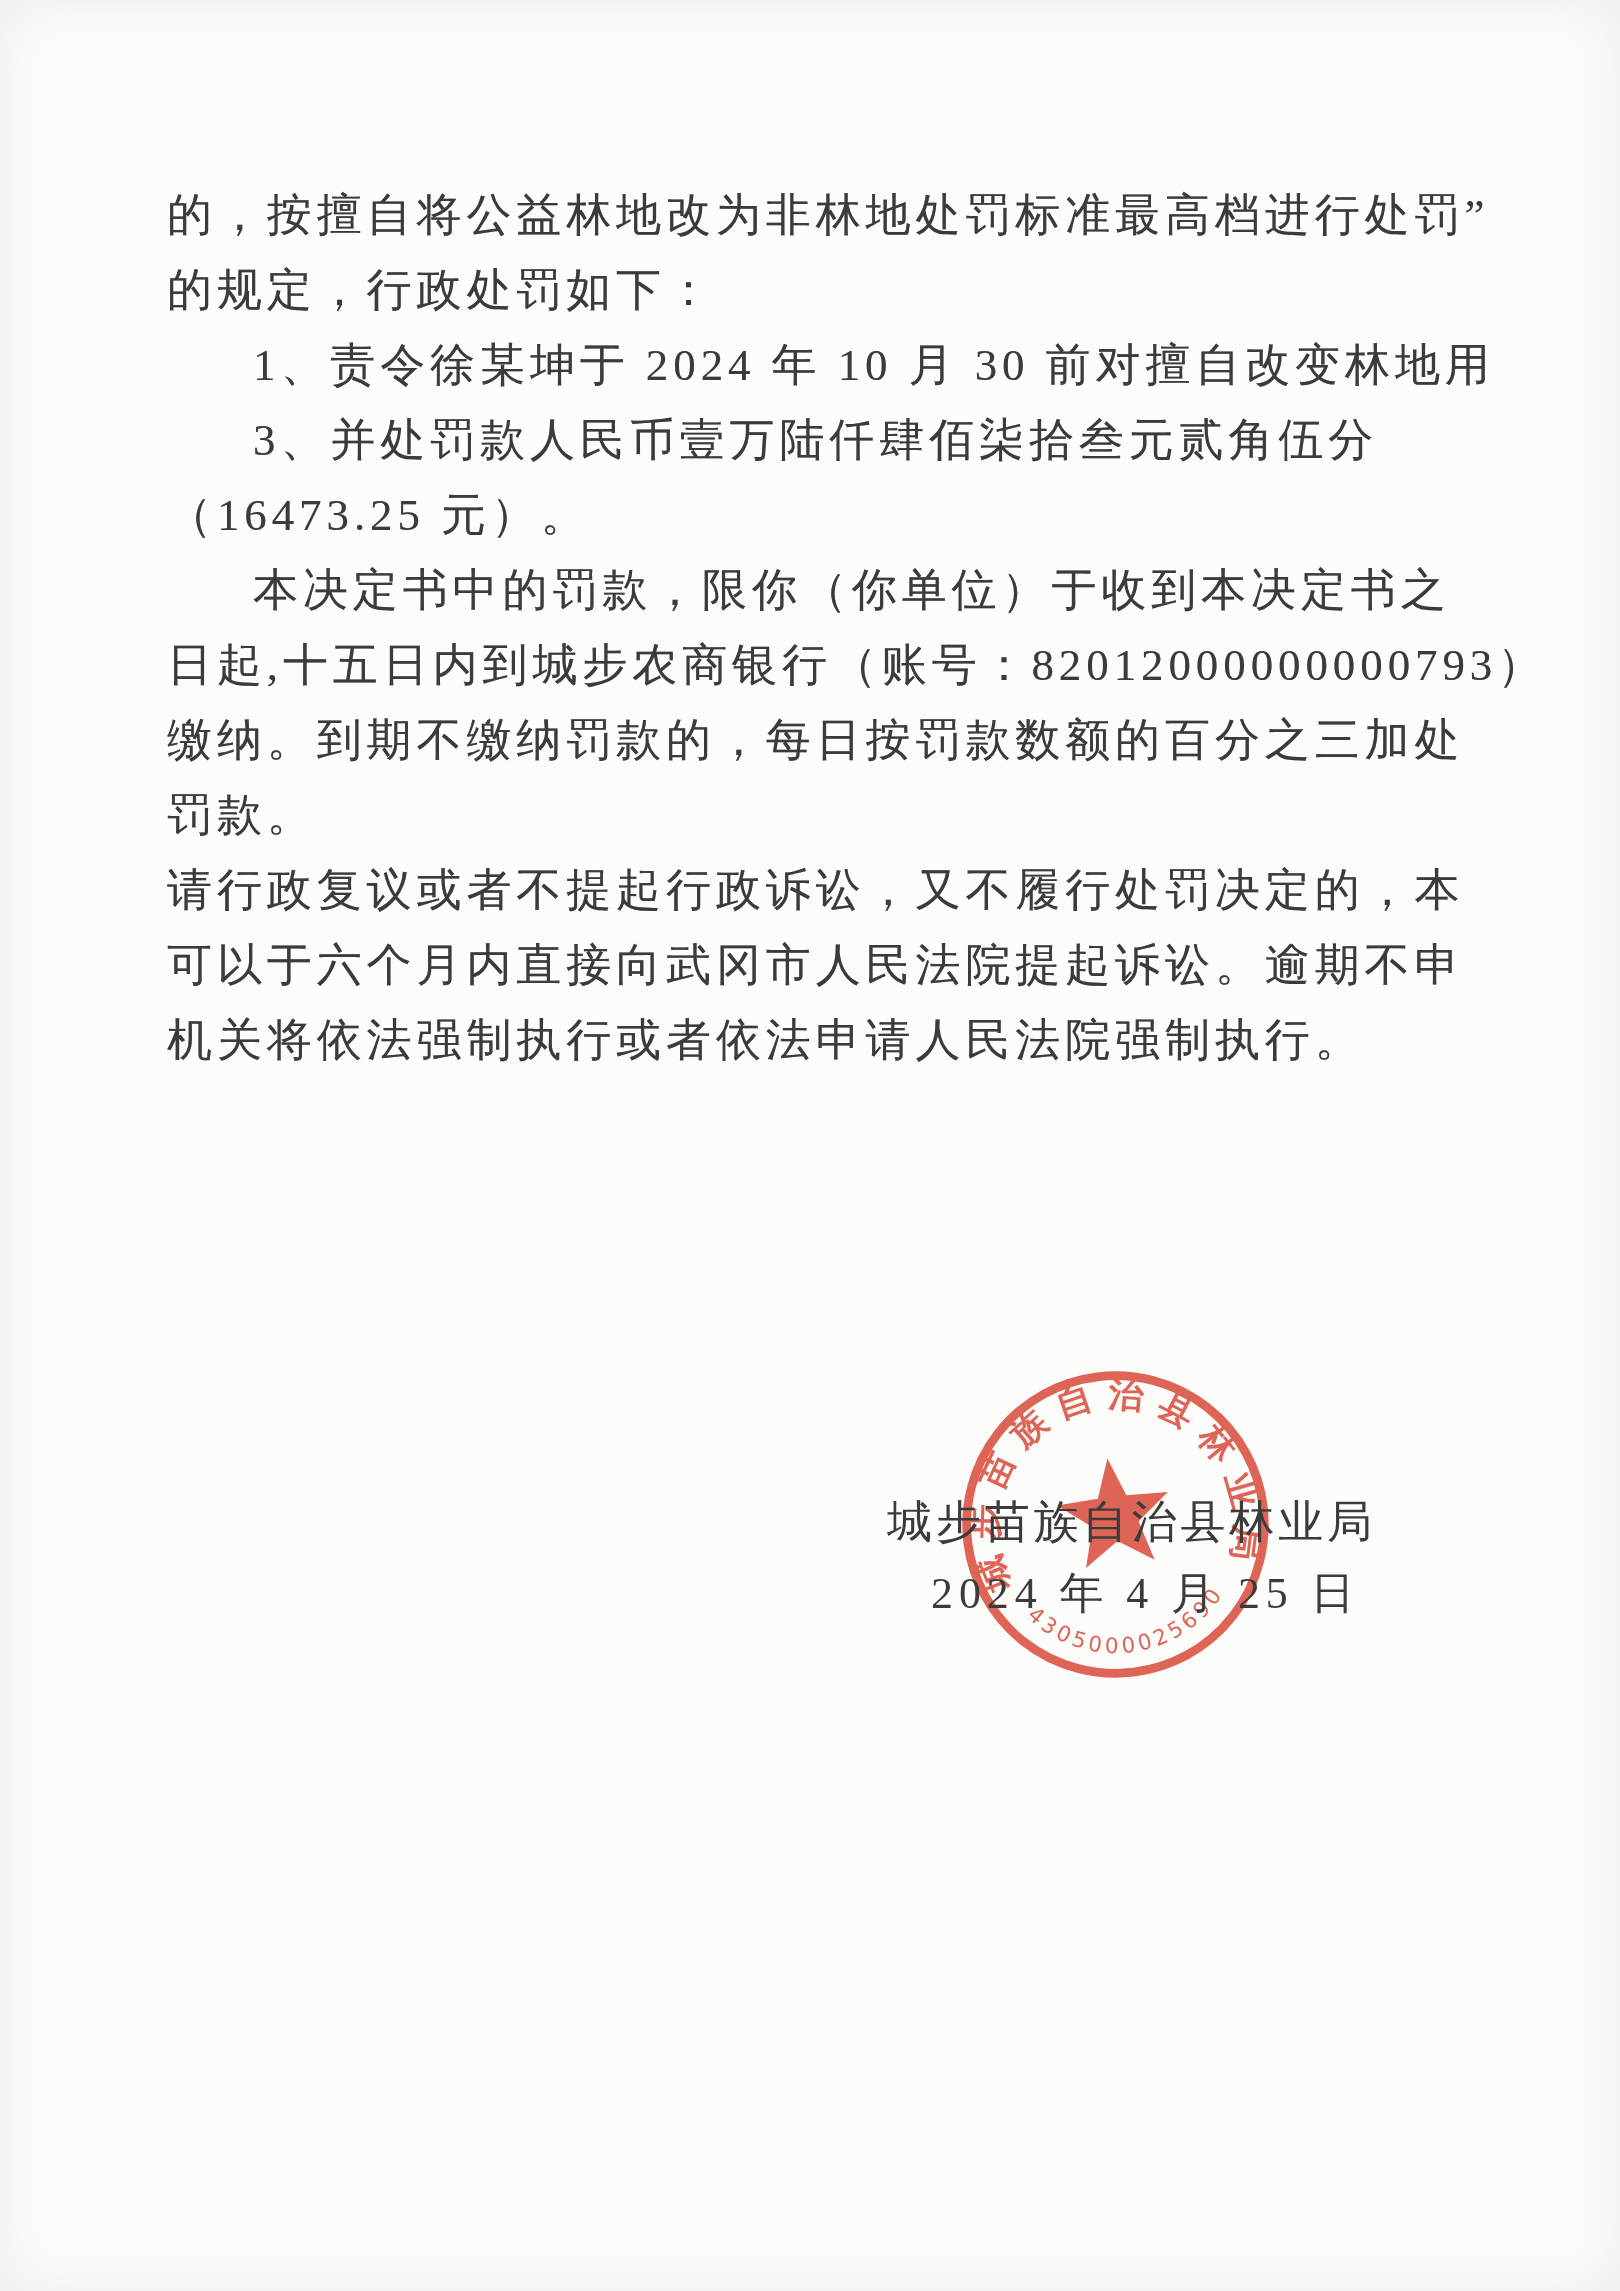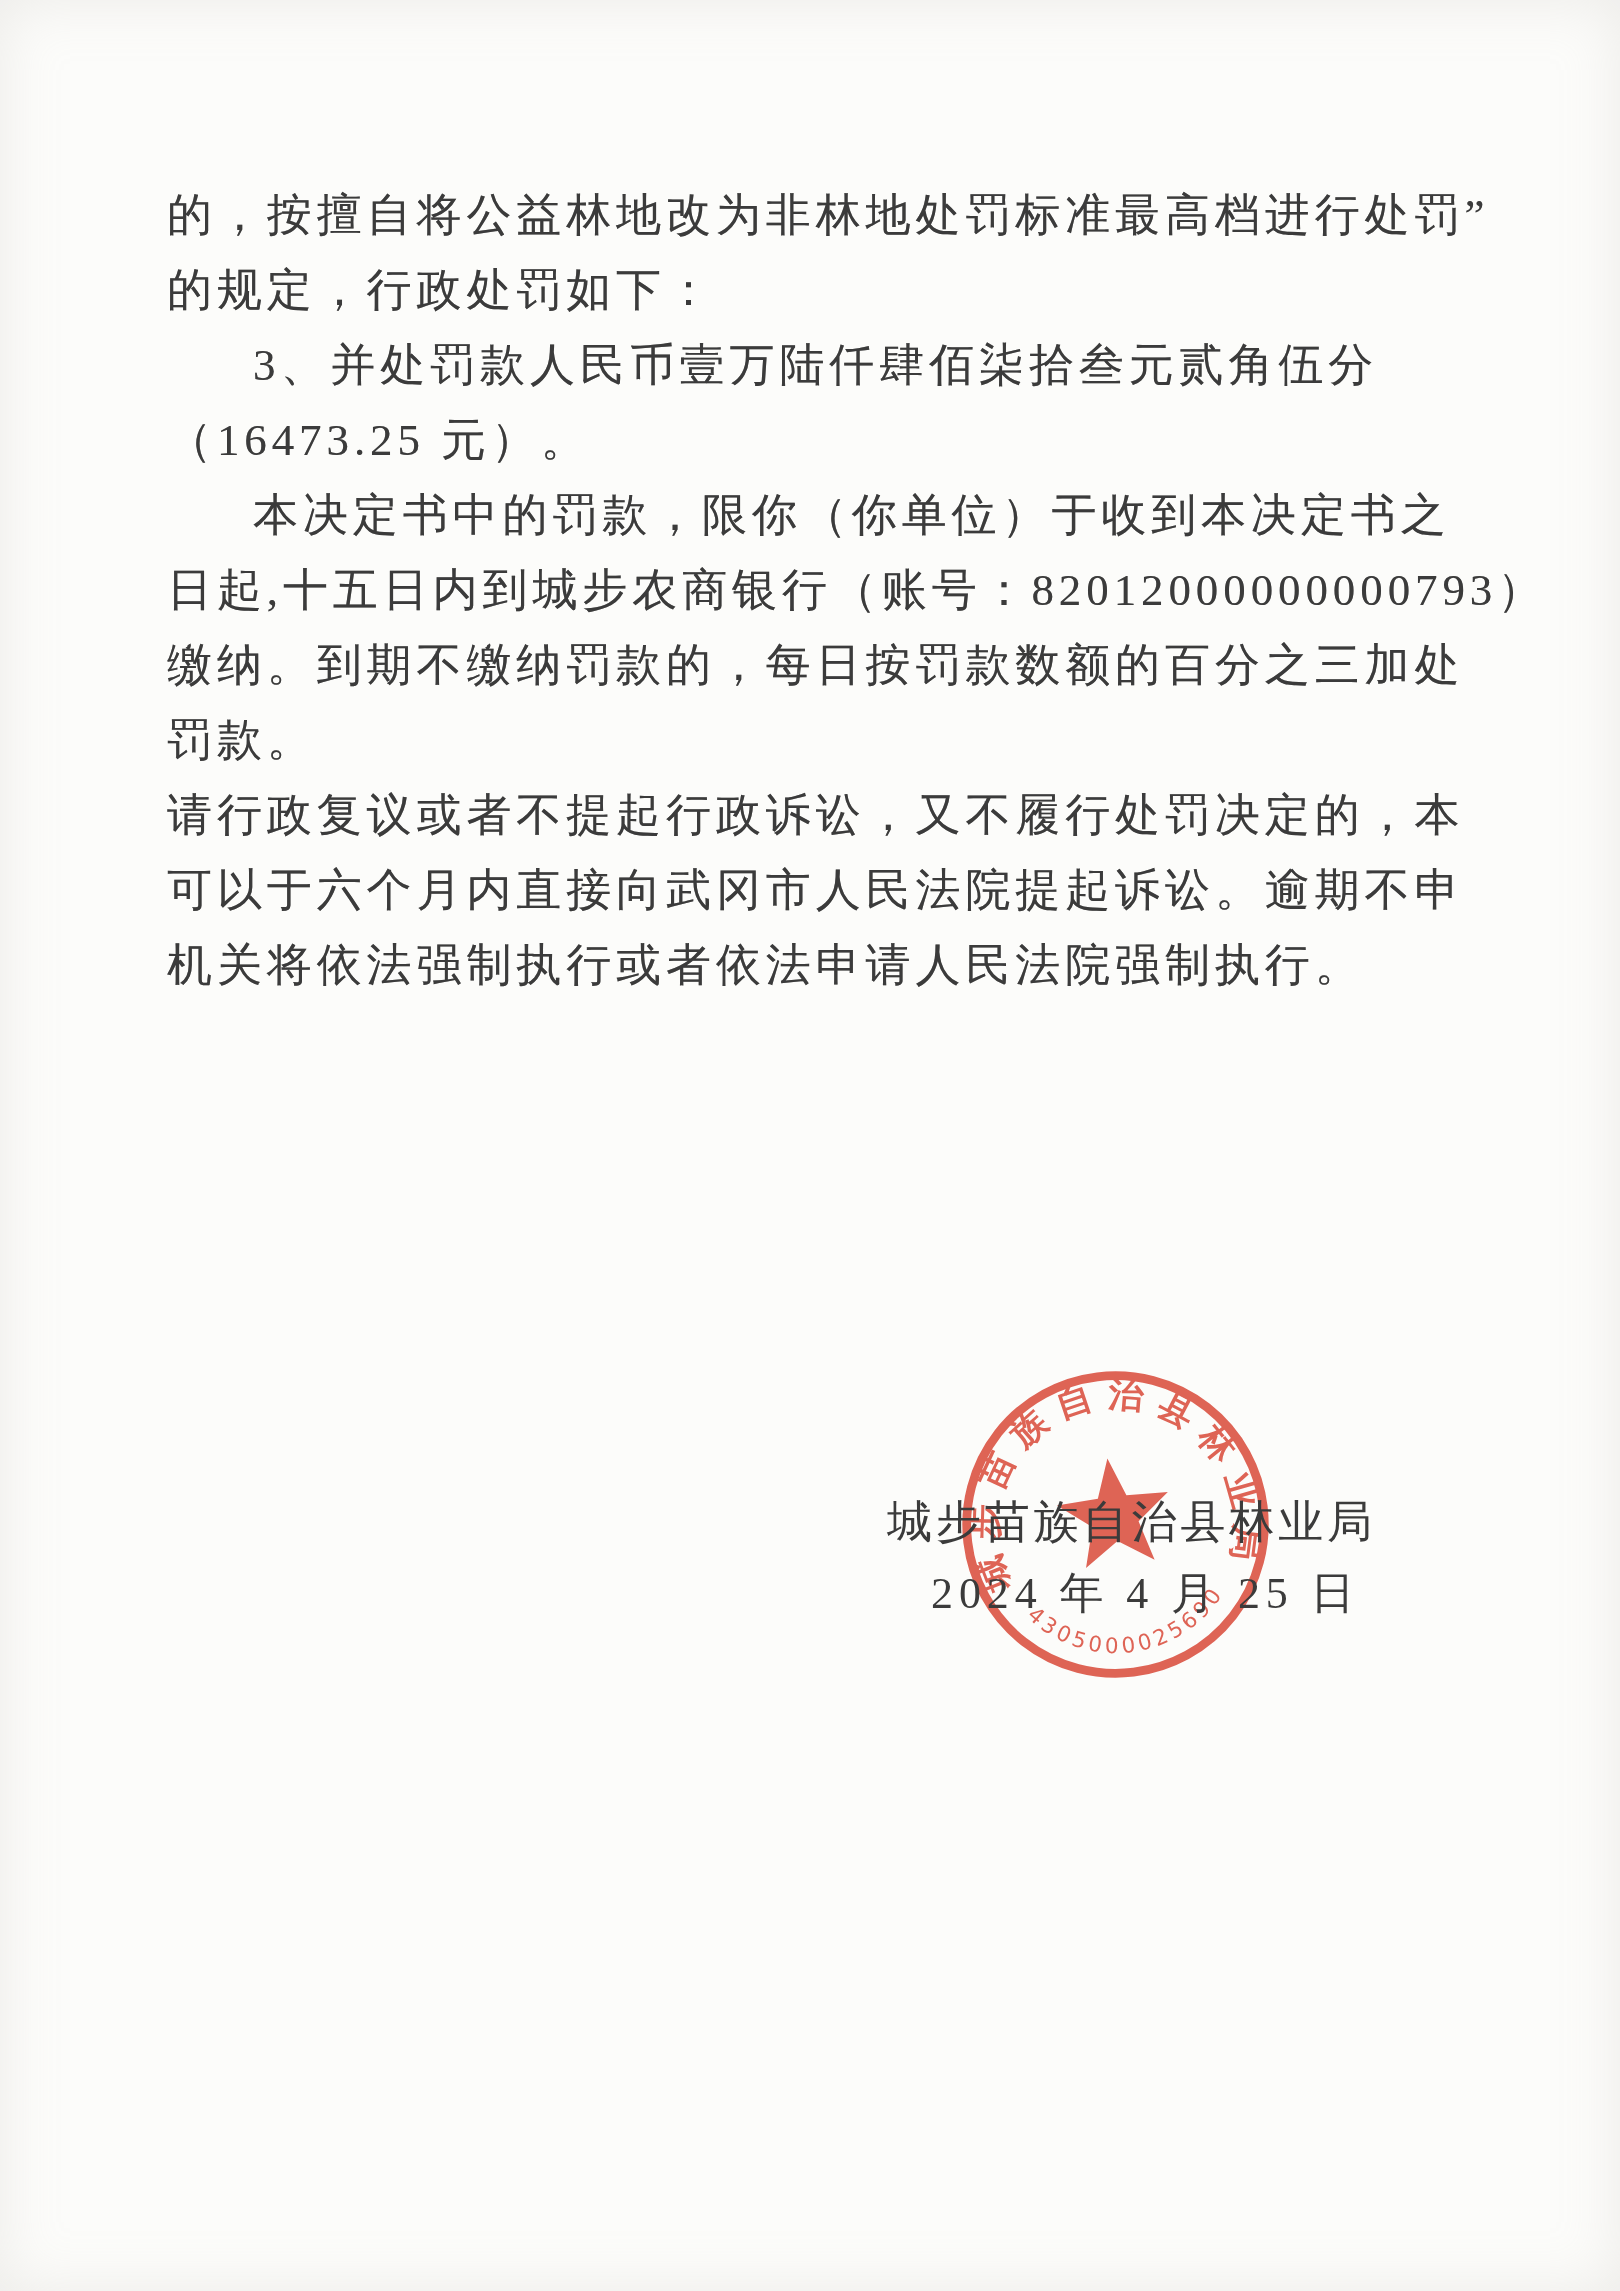--- a/index.html
+++ b/index.html
@@ -70,20 +70,21 @@
   .seal svg { width: 100%; height: 100%; }
 </style>
 </head>
 <body>
 
 <div class="page">
 
   <div class="doc-body">
     <div class="line">的，按擅自将公益林地改为非林地处罚标准最高档进行处罚”</div>
     <div class="line">的规定，行政处罚如下：</div>
+    <div class="line indent">1、责令徐某坤于 2024 年 10 月 30 前对擅自改变林地用</div>
     <div class="line indent">3、并处罚款人民币壹万陆仟肆佰柒拾叁元贰角伍分</div>
     <div class="line">（16473.25 元）。</div>
     <div class="line indent">本决定书中的罚款，限你（你单位）于收到本决定书之</div>
     <div class="line">日起,十五日内到城步农商银行（账号：82012000000000793）</div>
     <div class="line">缴纳。到期不缴纳罚款的，每日按罚款数额的百分之三加处</div>
     <div class="line">罚款。</div>
     <div class="line">请行政复议或者不提起行政诉讼，又不履行处罚决定的，本</div>
     <div class="line">可以于六个月内直接向武冈市人民法院提起诉讼。逾期不申</div>
     <div class="line">机关将依法强制执行或者依法申请人民法院强制执行。</div>
   </div>

